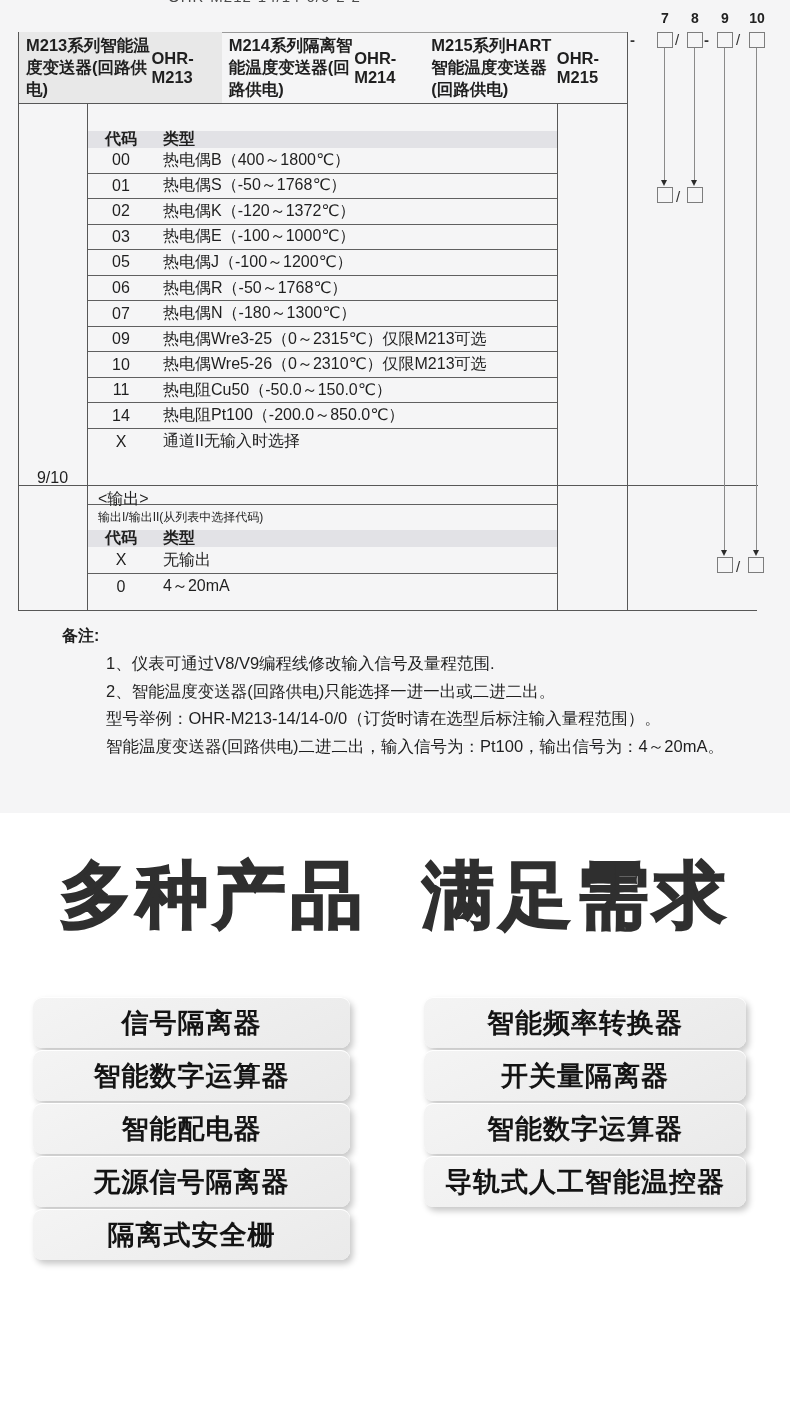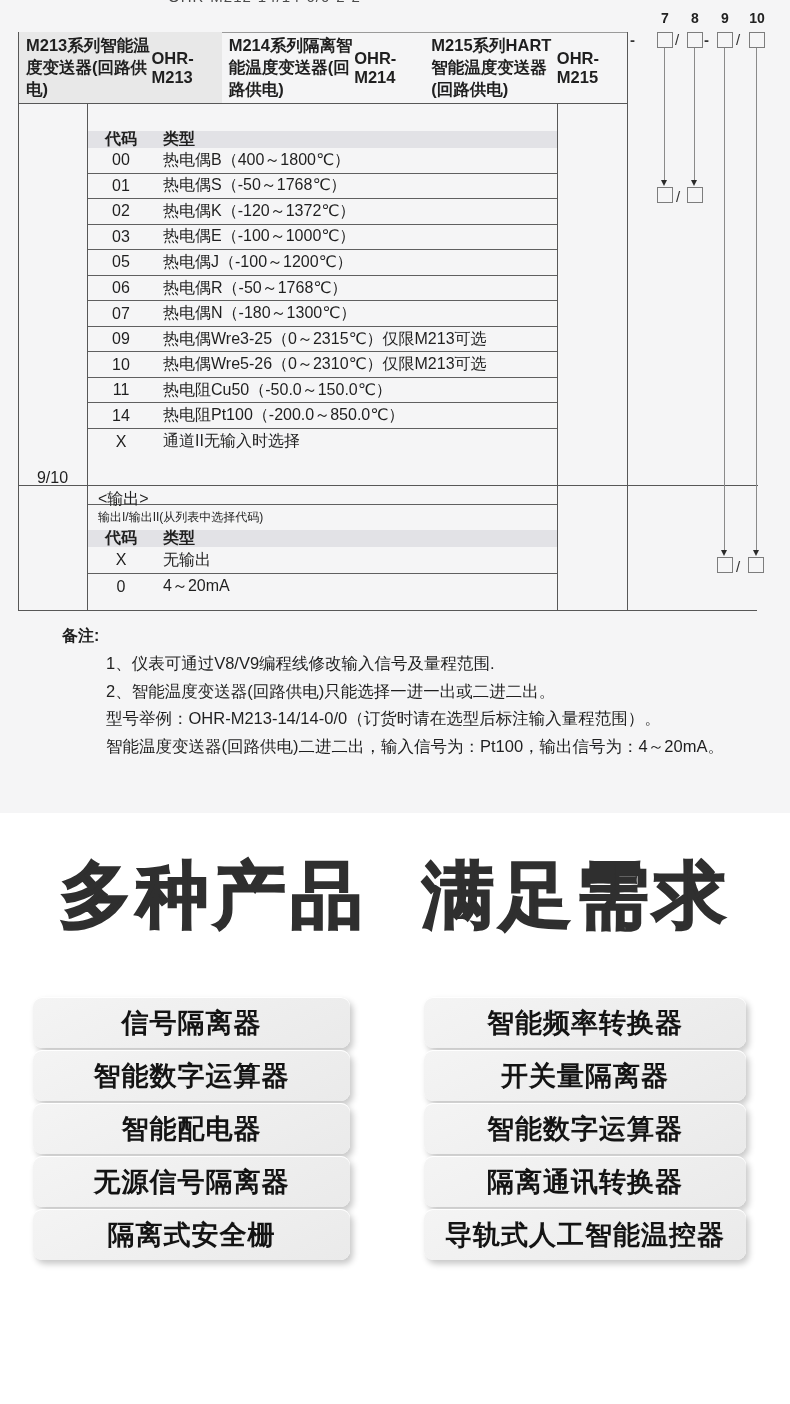--- a/index.html
+++ b/index.html
@@ -233,17 +233,16 @@
       <div class="pbtn">信号隔离器</div>
       <div class="pbtn">智能数字运算器</div>
       <div class="pbtn">智能配电器</div>
       <div class="pbtn">无源信号隔离器</div>
       <div class="pbtn">隔离式安全栅</div>
     </div>
   <div class="btn-col right" id="btn-right">
       <div class="pbtn">智能频率转换器</div>
       <div class="pbtn">开关量隔离器</div>
       <div class="pbtn">智能数字运算器</div>
-      <div class="pbtn">隔离通讯转换器</div>
       <div class="pbtn">导轨式人工智能温控器</div>
     </div>
 
 </div>
 
 </body></html>

